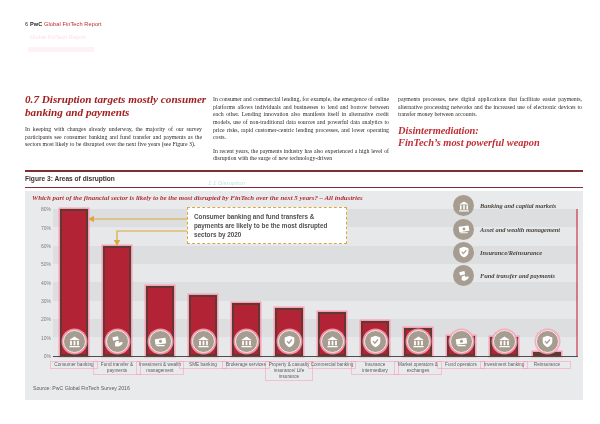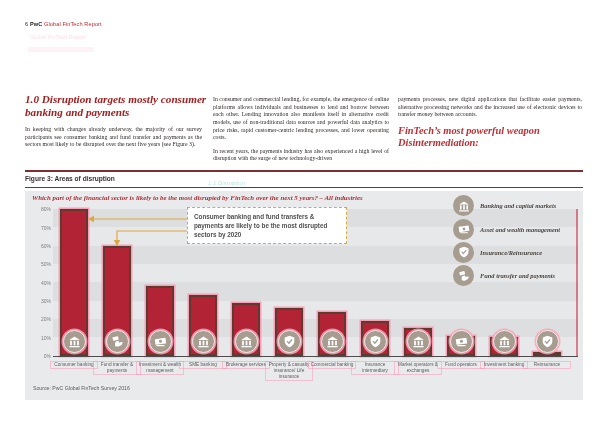--- a/index.html
+++ b/index.html
@@ -67,33 +67,33 @@
 <div id="page">
 
   <div class="abs" id="hdr">
     <span>6</span>
     <span class="brand">PwC</span>
     <span class="rpt">Global FinTech Report</span>
   </div>
   <div class="abs ghost" style="left:30px;top:34px;">Global FinTech Report</div>
   <div class="abs" style="left:28px;top:47px;width:66px;height:5px;background:#ffb9d2;opacity:.18;"></div>
 
-  <div class="abs serif" id="h-sec">1.0 Disruption targets mostly consumer banking and payments</div>
+  <div class="abs serif" id="h-sec">0.7 Disruption targets mostly consumer banking and payments</div>
   <div class="abs col serif" id="c1">
     <p class="para">In keeping with changes already underway, the majority of our survey participants see consumer banking and fund transfer and payments as the sectors most likely to be disrupted over the next five years (see Figure 3).</p>
   </div>
   <div class="abs col serif" id="c2">
     <p class="para">In consumer and commercial lending, for example, the emergence of online platforms allows individuals and businesses to lend and borrow between each other. Lending innovation also manifests itself in alternative credit models, use of non-traditional data sources and powerful data analytics to price risks, rapid customer-centric lending processes, and lower operating costs.</p>
     <p class="para">In recent years, the payments industry has also experienced a high level of disruption with the surge of new technology-driven</p>
   </div>
   <div class="abs col serif" id="c3">
     <p class="para">payments processes, new digital applications that facilitate easier payments, alternative processing networks and the increased use of electronic devices to transfer money between accounts.</p>
     <div class="serif" id="h-dis">
+      <div>Disintermediation:</div>
       <div>FinTech’s most powerful weapon</div>
-      <div>Disintermediation:</div>
     </div>
   </div>
 
   <div class="abs" id="rule1"></div>
   <div class="abs" id="figcap">Figure 3: Areas of disruption</div>
   <div class="abs ghost2" style="left:208px;top:180px;">1.1 Disruption</div>
   <div class="abs" id="rule2"></div>
 
   <div class="abs" id="panel">
     <div class="serif" id="subtitle">Which part of the financial sector is likely to be the most disrupted by FinTech over the next 5 years? – All industries</div>

